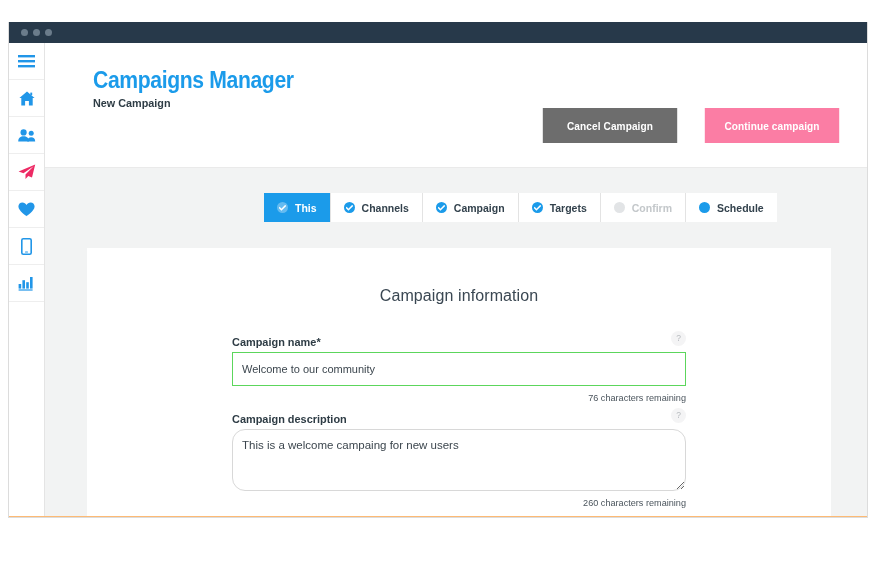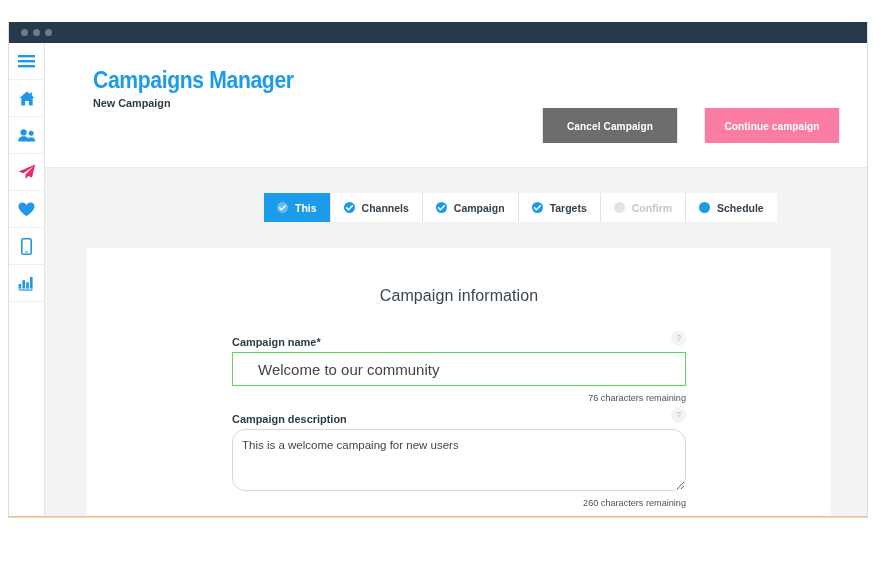--- a/index.html
+++ b/index.html
@@ -257,22 +257,22 @@
     cursor: pointer;
   }
 
   .text-input {
     display: block;
     width: 454px;
     height: 34px;
     box-sizing: border-box;
     border: 1px solid #5cd65c;
     background: #ffffff;
-    padding: 0 25px;
-    font-size: 15px;
+    padding: 0 9px;
+    font-size: 11px;
     color: #3c464e;
     outline: none;
     font-family: "Liberation Sans", sans-serif;
     margin-top: 2px;
   }
 
   .textarea-input {
     display: block;
     width: 454px;
     height: 62px;

